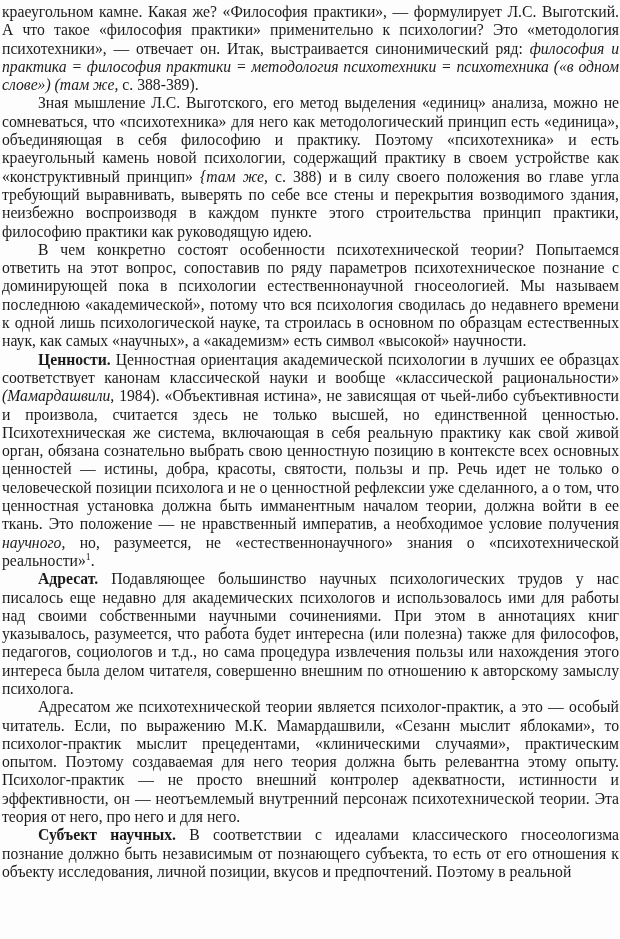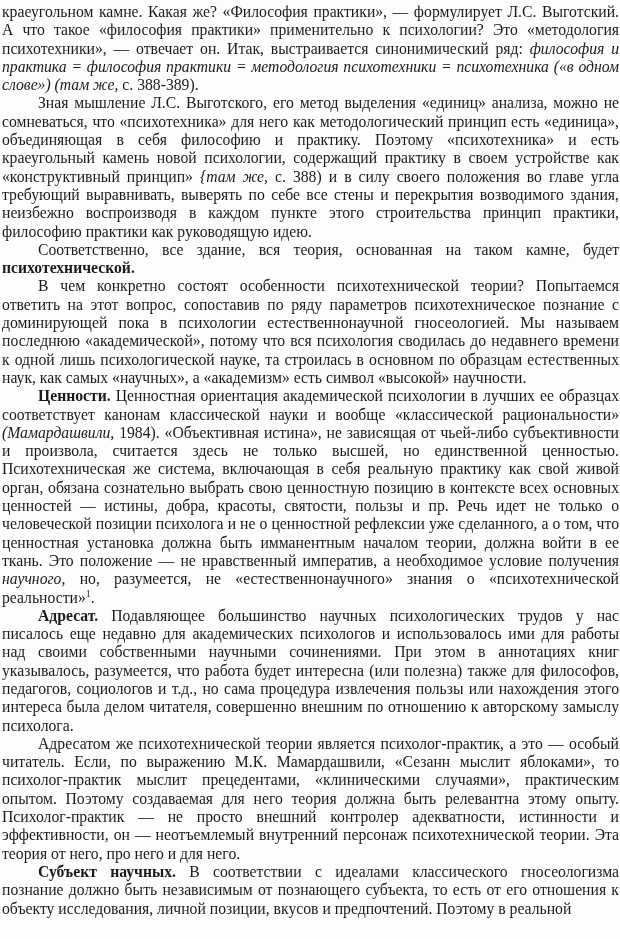--- a/index.html
+++ b/index.html
@@ -47,21 +47,20 @@
 </style>
 </head>
 <body>
 
 <div class="page">
 
   <p class="para cont"><span class="r">краеугольном камне. Какая же? «Философия практики», — формулирует Л.С. Выготский. А что такое «философия практики» применительно к психологии? Это «методология психотехники», — отвечает он. Итак, выстраивается синонимический ряд: </span><span class="i">философия и практика = философия практики = методология психотехники = психотехника («в одном слове») (там же, </span><span class="r">с. 388-389).</span></p>
 
   <p class="para"><span class="r">Зная мышление Л.С. Выготского, его метод выделения «единиц» анализа, можно не сомневаться, что «психотехника» для него как методологический принцип есть «единица», объединяющая в себя философию и практику. Поэтому «психотехника» и есть краеугольный камень новой психологии, содержащий практику в своем устройстве как «конструктивный принцип» </span><span class="i">{там же, </span><span class="r">с. 388) и в силу своего положения во главе угла требующий выравнивать, выверять по себе все стены и перекрытия возводимого здания, неизбежно воспроизводя в каждом пункте этого строительства принцип практики, философию практики как руководящую идею.</span></p>
 
-  <p class="para"><span class="r">Соответственно, все здание, вся теория, основанная на таком камне, будет </span><span class="b">психотехнической.</span></p>
 
 
   <p class="para"><span class="r">В чем конкретно состоят особенности психотехнической теории? Попытаемся ответить на этот вопрос, сопоставив по ряду параметров психотехническое познание с доминирующей пока в психологии естественнонаучной гносеологией. Мы называем последнюю «академической», потому что вся психология сводилась до недавнего времени к одной лишь психологической науке, та строилась в основном по образцам естественных наук, как самых «научных», а «академизм» есть символ «высокой» научности.</span></p>
 
   <p class="para"><span class="b">Ценности. </span><span class="r">Ценностная ориентация академической психологии в лучших ее образцах соответствует канонам классической науки и вообще «классической рациональности» </span><span class="i">(Мамардашвили, </span><span class="r">1984). «Объективная истина», не зависящая от чьей-либо субъективности и произвола, считается здесь не только высшей, но единственной ценностью. Психотехническая же система, включающая в себя реальную практику как свой живой орган, обязана сознательно выбрать свою ценностную позицию в контексте всех основных ценностей — истины, добра, красоты, святости, пользы и пр. Речь идет не только о человеческой позиции психолога и не о ценностной рефлексии уже сделанного, а о том, что ценностная установка должна быть имманентным началом теории, должна войти в ее ткань. Это положение — не нравственный императив, а необходимое условие получения </span><span class="i">научного,</span><span class="r"> но, разумеется, не «естественнонаучного» знания о «психотехнической реальности»</span><sup class="fnref">1</sup><span class="r">.</span></p>
 
   <p class="para"><span class="b">Адресат. </span><span class="r">Подавляющее большинство научных психологических трудов у нас писалось еще недавно для академических психологов и использовалось ими для работы над своими собственными научными сочинениями. При этом в аннотациях книг указывалось, разумеется, что работа будет интересна (или полезна) также для философов, педагогов, социологов и т.д., но сама процедура извлечения пользы или нахождения этого интереса была делом читателя, совершенно внешним по отношению к авторскому замыслу психолога.</span></p>
 
   <p class="para"><span class="r">Адресатом же психотехнической теории является психолог-практик, а это — особый читатель. Если, по выражению М.К. Мамардашвили, «Сезанн мыслит яблоками», то психолог-практик мыслит прецедентами, «клиническими случаями», практическим опытом. Поэтому создаваемая для него теория должна быть релевантна этому опыту. Психолог-практик — не просто внешний контролер адекватности, истинности и эффективности, он — неотъемлемый внутренний персонаж психотехнической теории. Эта теория от него, про него и для него.</span></p>
 

